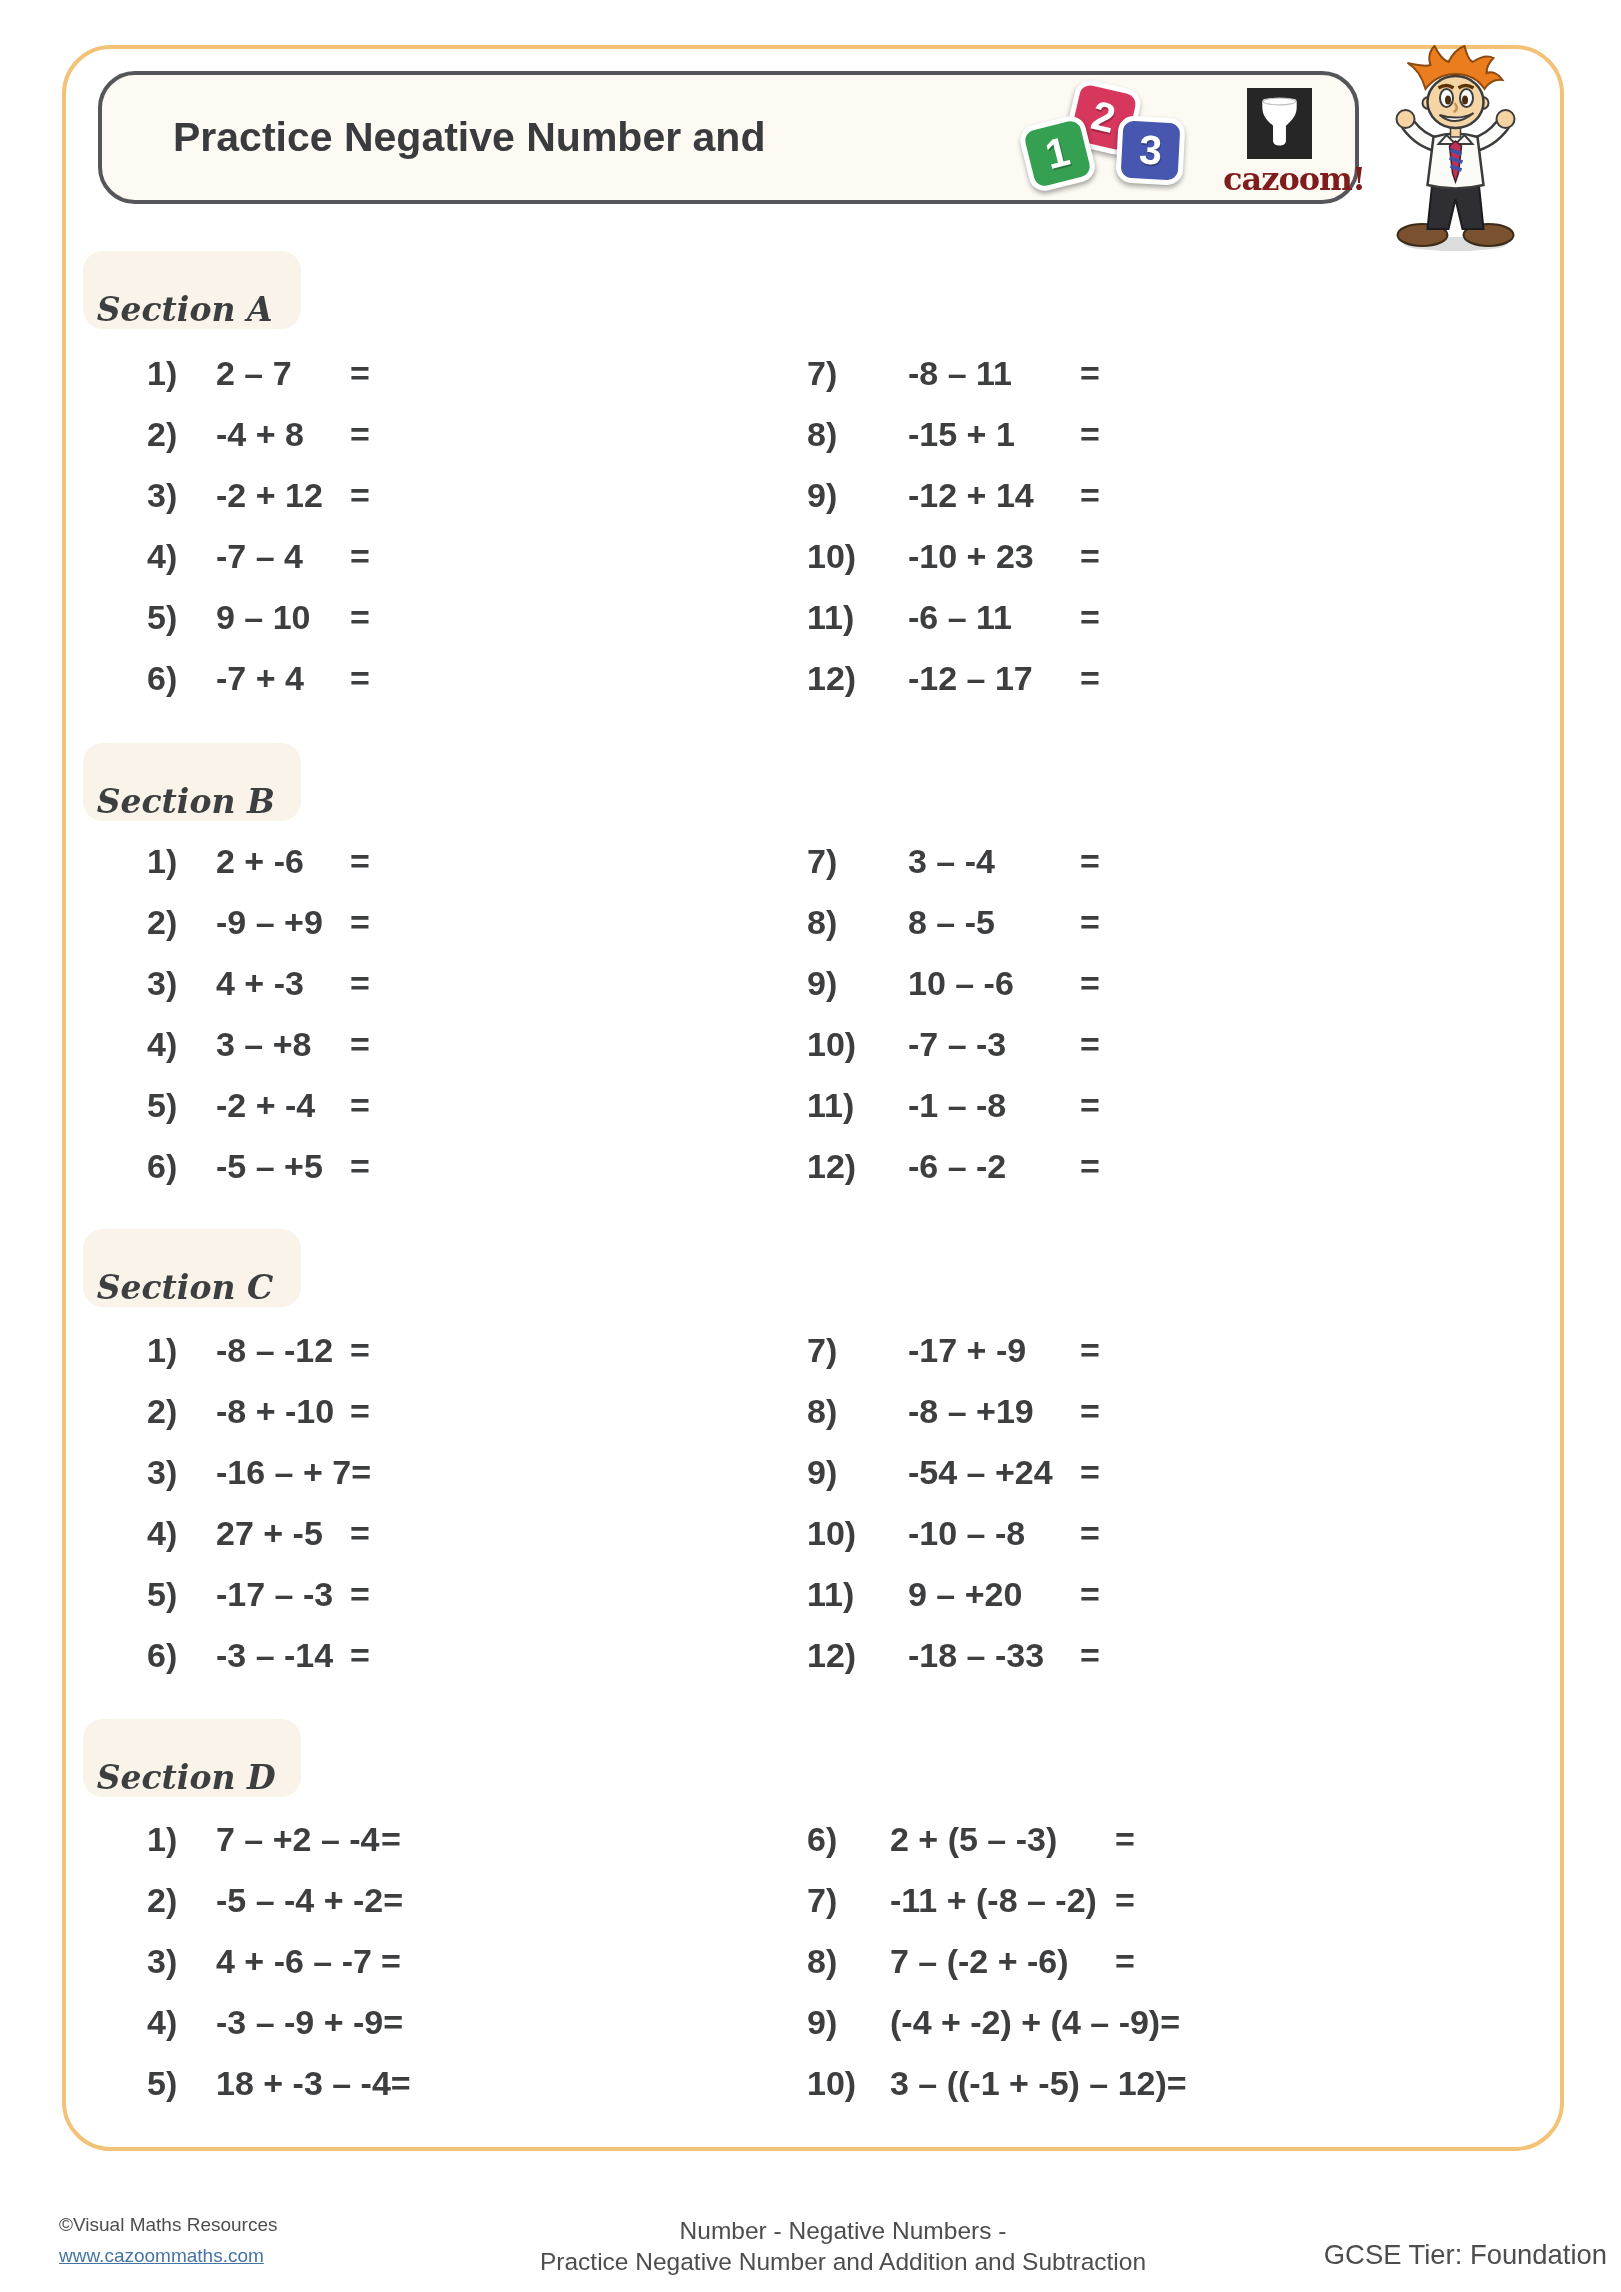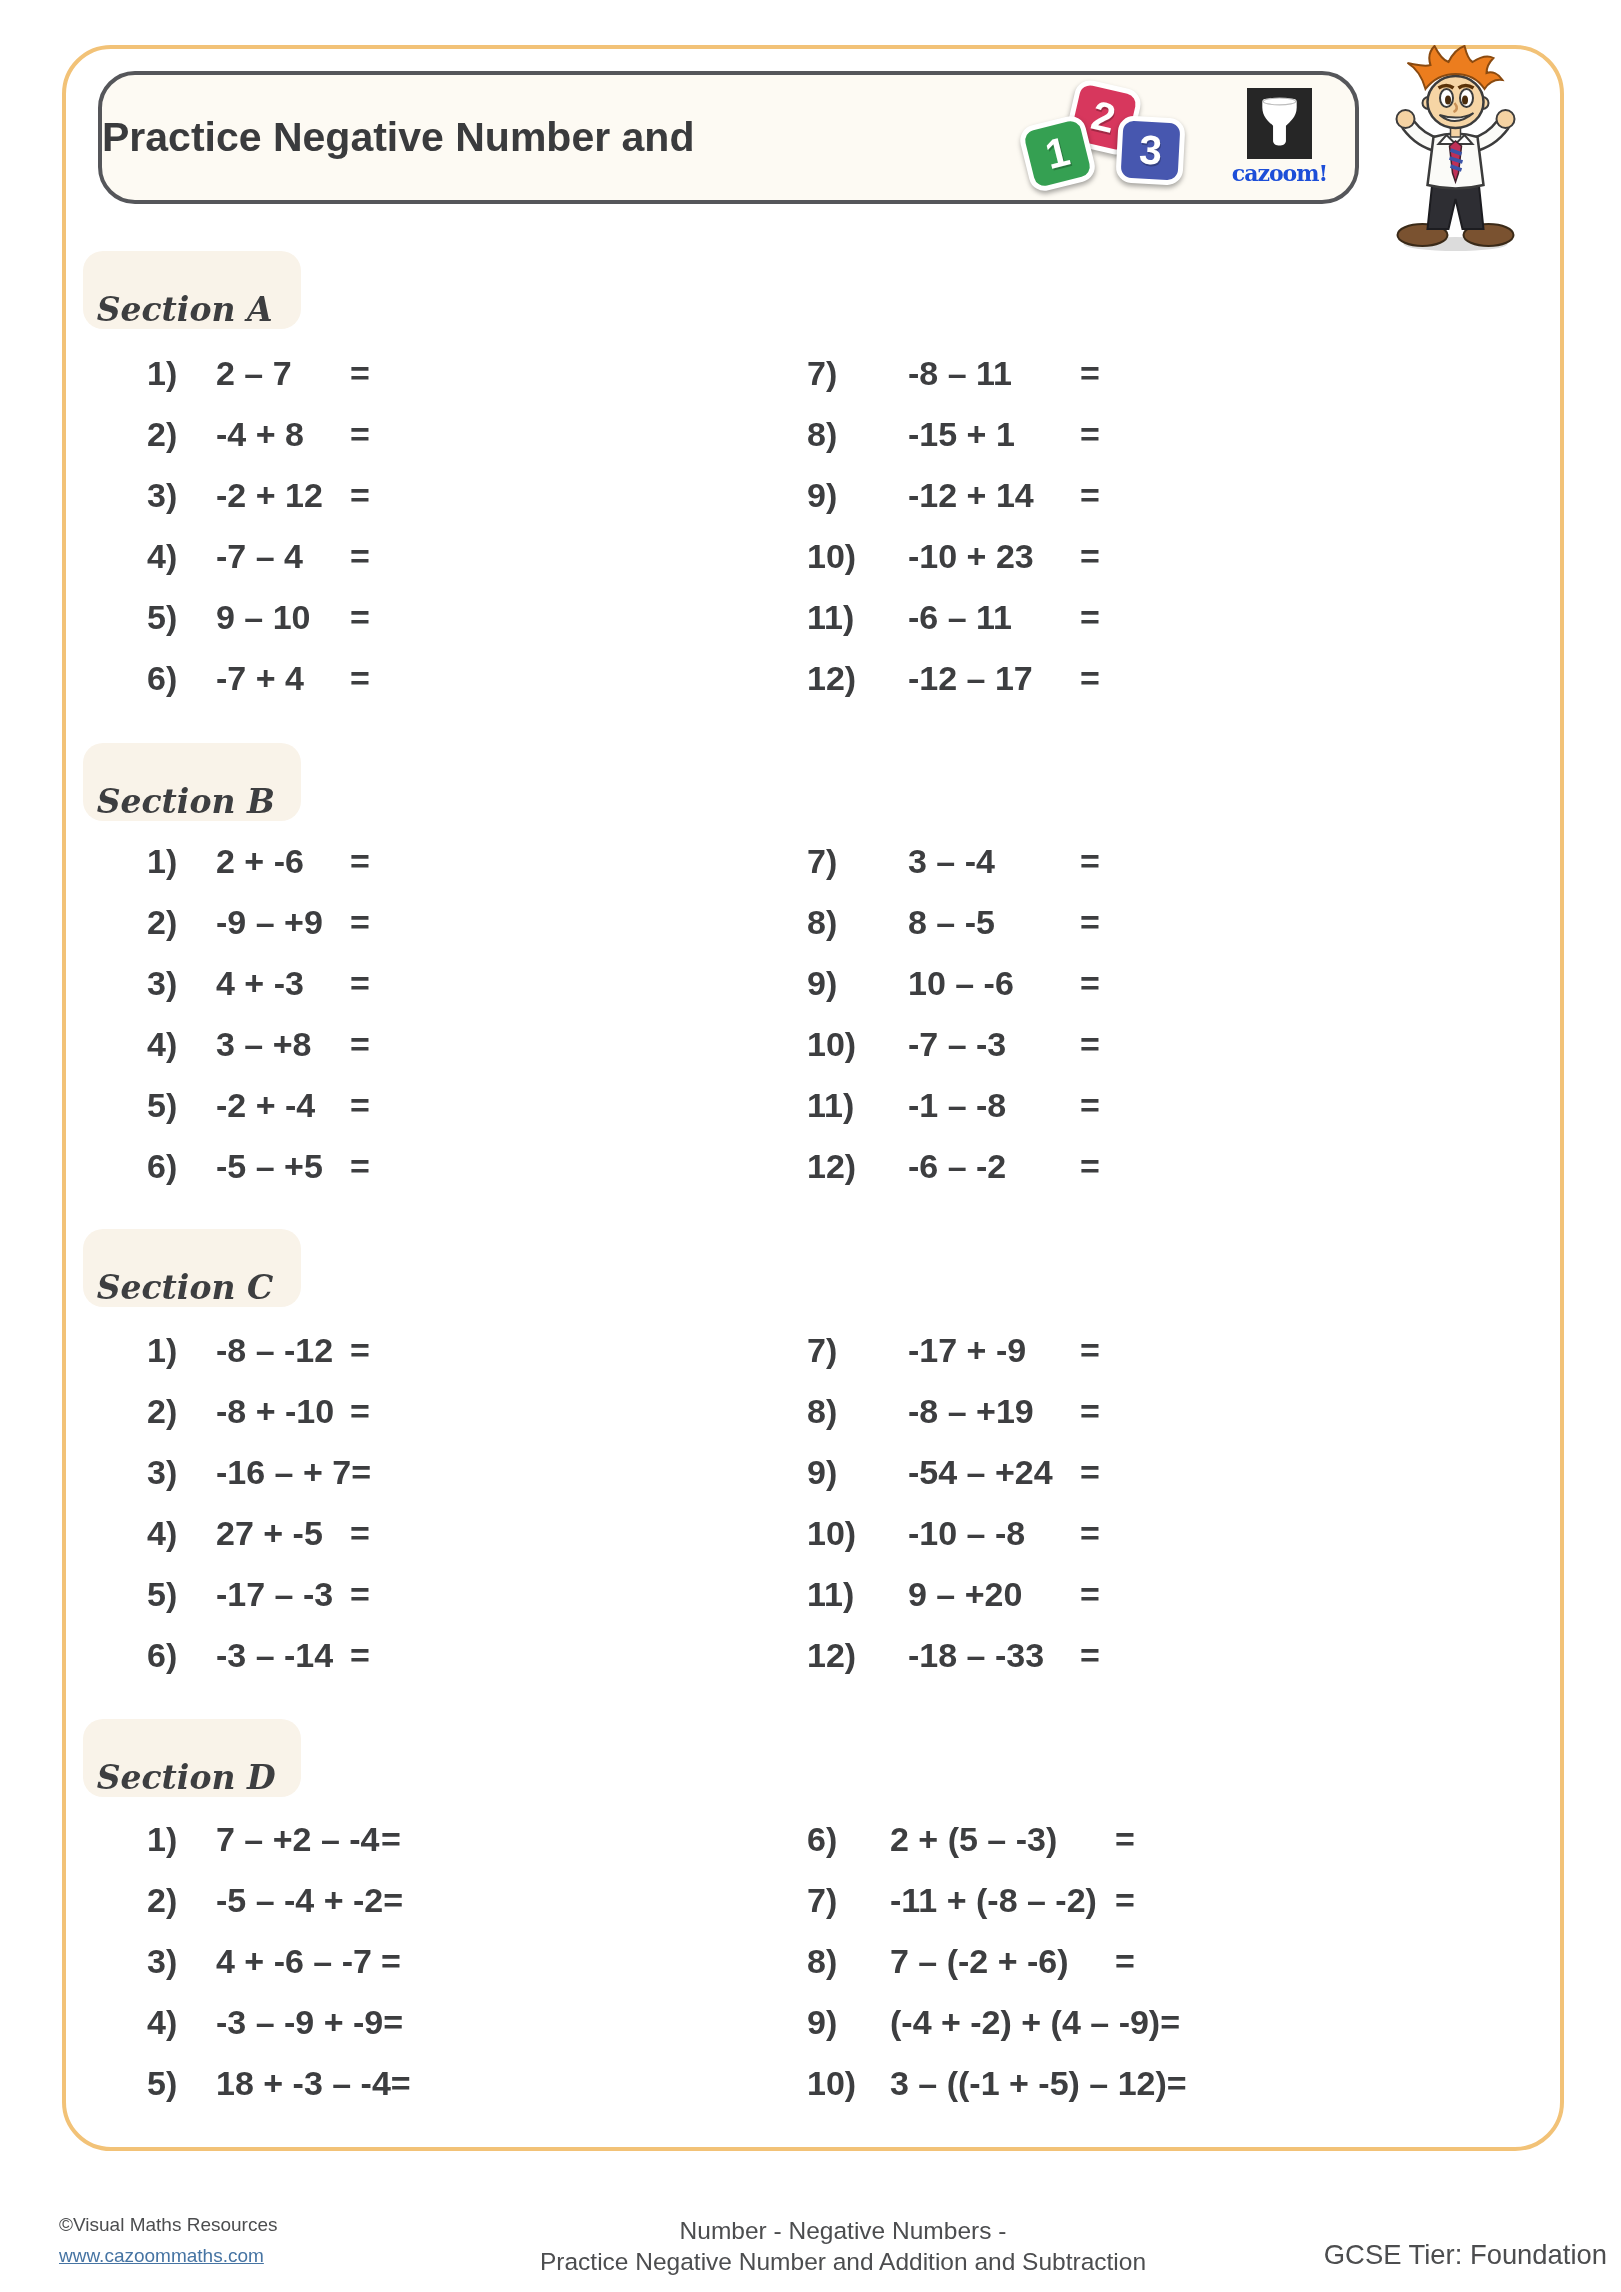--- a/index.html
+++ b/index.html
@@ -4,31 +4,31 @@
 <style>
   html,body{margin:0;padding:0;background:#ffffff;}
   .sheet{position:relative;width:1621px;height:2293px;background:#ffffff;overflow:hidden;
          font-family:"Liberation Sans",sans-serif;color:#3d3e40;}
   .outer-border{position:absolute;left:62px;top:45px;width:1494px;height:2098px;
                 border:4.9px solid #f2c277;border-radius:49px;}
   
   .header-box{position:absolute;left:98px;top:71px;width:1261px;height:133px;box-sizing:border-box;
               background:#fdfaf3;border:4.9px solid #55565a;border-radius:37px;
               display:flex;align-items:center;}
-  .title{font-size:41px;font-weight:bold;line-height:47px;color:#3a3b3d;letter-spacing:0;}
+  .title{padding-left:29px;font-size:41px;font-weight:bold;line-height:47px;color:#3a3b3d;letter-spacing:0;margin-left:42px;}
   .logo-123{position:absolute;left:998px;top:78px;width:196px;height:123px;}
   .tile{position:absolute;width:57px;height:57px;border:5.9px solid #ffffff;border-radius:15.7px;
         box-shadow:0 2.9px 4.9px rgba(0,0,0,0.35);display:flex;align-items:center;justify-content:center;}
   .tile span{color:#ffffff;font-weight:bold;font-size:41px;text-shadow:1px 2px 0 rgba(0,0,0,0.25);}
   .tile-1{left:25.5px;top:42px;transform:rotate(-14deg);z-index:2;}
   .tile-2{left:72px;top:5.9px;transform:rotate(13deg);z-index:1;}
   .tile-3{left:119px;top:39px;transform:rotate(3deg);z-index:3;}
   .cazoom-logo{position:absolute;left:1223px;top:88px;width:113px;text-align:center;}
   .drum-box{width:65px;height:71px;background:#262626;margin:0 auto;display:flex;align-items:center;justify-content:center;}
-  .cazoom-text{font-family:"DejaVu Serif",serif;font-weight:bold;font-size:22px;color:#1d4ed8;
+  .cazoom-text{font-family:"DejaVu Serif",serif;font-weight:bold;font-size:32px;color:#7f1d1d;
                letter-spacing:-1px;margin-top:1px;}
   .character{position:absolute;left:1378px;top:45px;width:155px;height:210px;}
   
   .section-pill{position:absolute;left:83px;width:218px;height:78px;background:#f9f3e9;border-radius:20px;
                 display:flex;align-items:flex-end;box-sizing:border-box;padding-left:13.7px;}
   .section-pill span{font-family:"DejaVu Serif",serif;font-style:italic;font-weight:bold;
                      font-size:33px;color:#3d3e40;}
   .section-rows{position:absolute;left:0;width:1621px;}
   .col{position:absolute;top:0;}
   .col-left{left:147px;}

